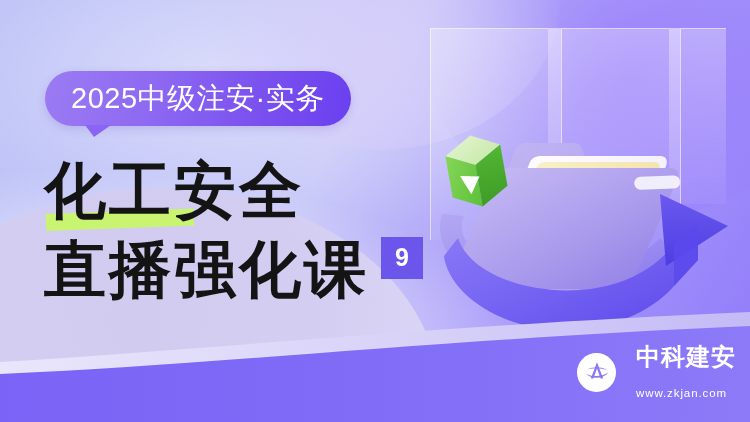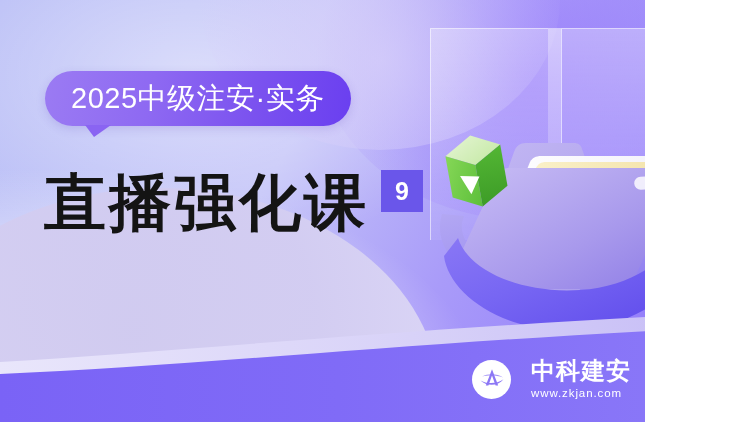--- a/index.html
+++ b/index.html
@@ -5,21 +5,21 @@
   * { margin:0; padding:0; box-sizing:border-box; }
   html, body {
     width:750px; height:422px;
     font-family:"Liberation Sans", sans-serif;
     overflow:hidden;
     background:#fff;
   }
 
   .banner {
     position:relative;
-    width:645px; height:422px;
+    width:750px; height:422px;
     overflow:hidden;
     background:linear-gradient(120deg,#b8bdf6 0%, #bcc0f7 22%, #c3c3f8 42%, #a99bf9 68%, #8f78fb 100%);
   }
 
   
   .bg-sheen {
     position:absolute; inset:0;
     background:
       radial-gradient(115% 90% at 8% 92%, rgba(255,255,255,.92) 0%, rgba(255,255,255,.55) 30%, rgba(255,255,255,0) 58%),
       radial-gradient(80% 70% at 30% 18%, rgba(255,255,255,.45) 0%, rgba(255,255,255,0) 60%);
@@ -140,21 +140,21 @@
     width:39px; height:39px; border-radius:50%;
     background:#fff;
     display:flex; align-items:center; justify-content:center;
     flex:none;
   }
   .logo-text { display:flex; flex-direction:column; justify-content:center; }
   .logo-name {
     color:#fff; font-size:24px; font-weight:bold; letter-spacing:1px; line-height:1.05;
   }
   .logo-url {
-    color:#fff; font-size:11.5px; letter-spacing:.9px; line-height:1.25; margin-top:2px;
+    color:#fff; font-size:11.5px; letter-spacing:.9px; line-height:1.25; margin-top:16px;
   }
 </style>
 </head>
 <body>
 
 <div class="banner">
 
   <div class="bg-sheen"></div>
   <div class="bg-glow-tr"></div>
   <div class="bg-glow-tl"></div>
@@ -272,20 +272,24 @@
       <path d="M0 62 C200 54 430 28 750 14 L750 110 L0 110 Z" fill="url(#waveMain)"></path>
     </svg>
   </div>
 
   <div class="bubble">
     <span class="bubble-text">2025中级注安·实务</span>
     <span class="bubble-tail"></span>
   </div>
 
   <div class="headline">
+    <div class="line-a">
+      <span class="hl-green"></span>
+      <span class="title-text">化工安全</span>
+    </div>
     <div class="line-b">
       <span class="title-text">直播强化课</span>
       <span class="badge">
         <span>9</span>
       </span>
     </div>
   </div>
 
   <div class="logo">
     <span class="logo-mark">

